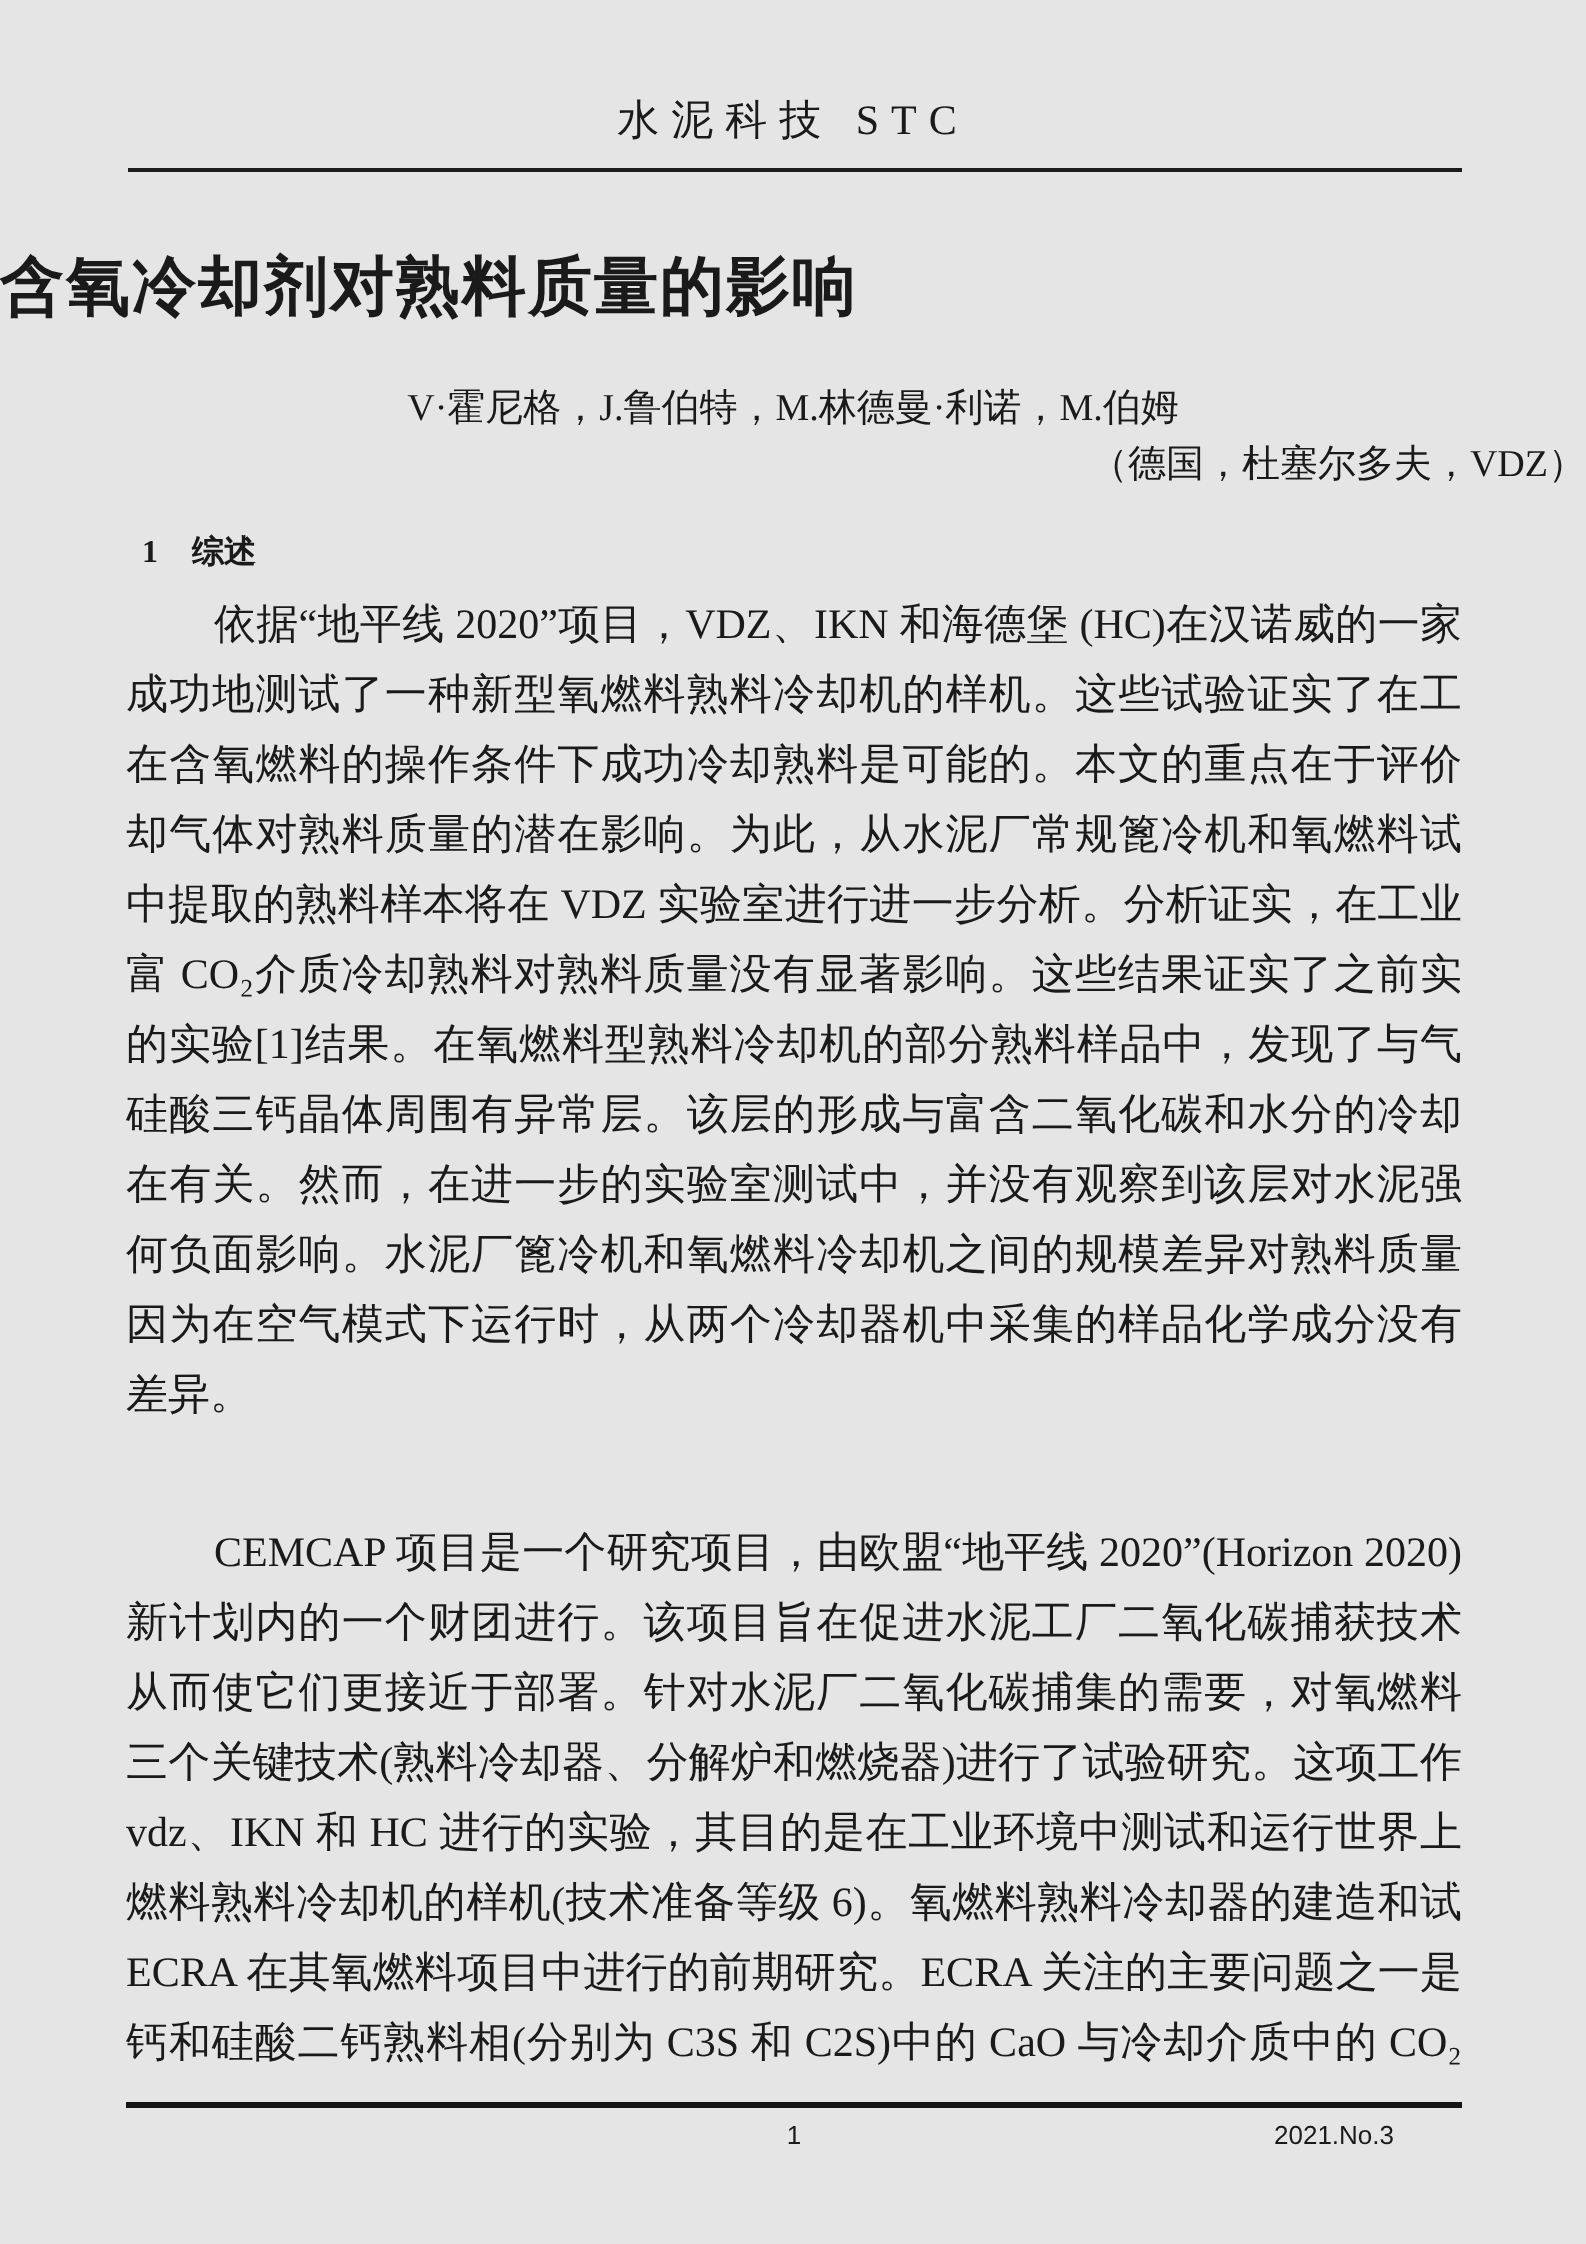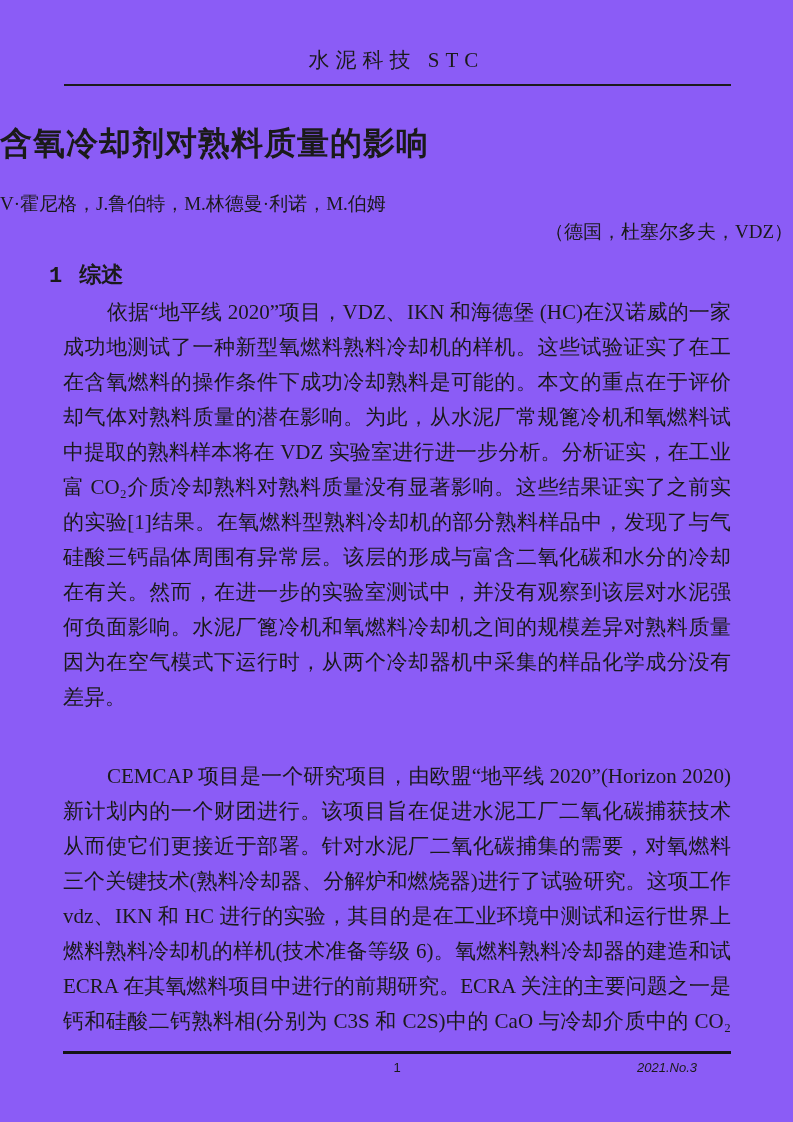--- a/index.html
+++ b/index.html
@@ -5,21 +5,21 @@
   * { margin: 0; padding: 0; box-sizing: border-box; }
   html, body { background: #ffffff; }
   body {
     font-family: "Liberation Serif", "DejaVu Serif", serif;
     color: #1a1a1a;
   }
   .page {
     position: relative;
     width: 793px;
     height: 1122px;
-    background: #8b5cf6;
+    background: #e5e5e5;
     margin: 0 auto;
     overflow: hidden;
   }
   
   .journal-header {
     position: absolute;
     top: 46px; left: 0; width: 100%;
     text-align: center;
     font-size: 21px;
     letter-spacing: 6px;
@@ -35,36 +35,36 @@
     top: 122px; left: 0; width: 100%;
     text-align: left;
     font-size: 32px;
     font-weight: 700;
     font-family: Liberation Serif, serif;
     letter-spacing: 1px;
   }
   .authors {
     position: absolute;
     top: 191px; left: 0; width: 100%;
-    text-align: left;
+    text-align: center;
     font-size: 19px;
   }
   .affiliation {
     position: absolute;
     top: 219px; left: 0; width: 100%;
     text-align: right;
     font-size: 19px;
   }
   
   .section-heading {
     position: absolute;
-    left: 49px; width: 668px;
-    font-size: 22px;
+    left: 71px; width: 668px;
+    font-size: 16px;
     font-weight: 700;
-    font-family: Liberation Mono, monospace;
+    font-family: Liberation Serif, serif;
     line-height: 30px;
   }
   .sec-num { display: inline-block; margin-right: 17px; }
   
   .para {
     position: absolute;
     left: 63px; width: 668px;
     font-size: 21px;
   }
   .line {
@@ -87,21 +87,20 @@
     top: 1060px; left: 63px; width: 668px;
     text-align: center;
     font-size: 13px;
     font-family: "Liberation Sans", "DejaVu Sans", sans-serif;
   }
   .footer-issue {
     position: absolute;
     top: 1060px; right: 96px;
     font-size: 13px;
     font-family: "Liberation Sans", "DejaVu Sans", sans-serif;
-    font-style: italic;
   }
 </style>
 </head>
 <body>
 
 <div class="page">
 
   <div class="journal-header">水泥科技 STC</div>
   <div class="header-rule"></div>
 

